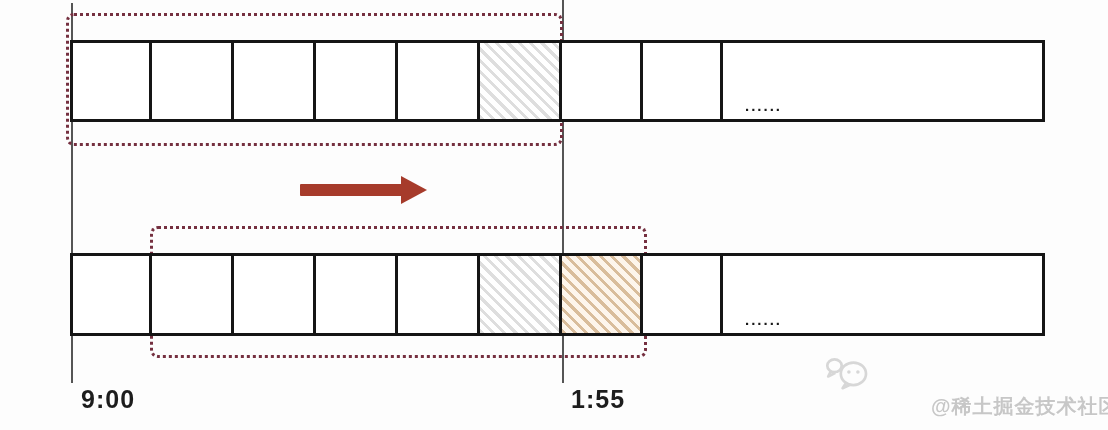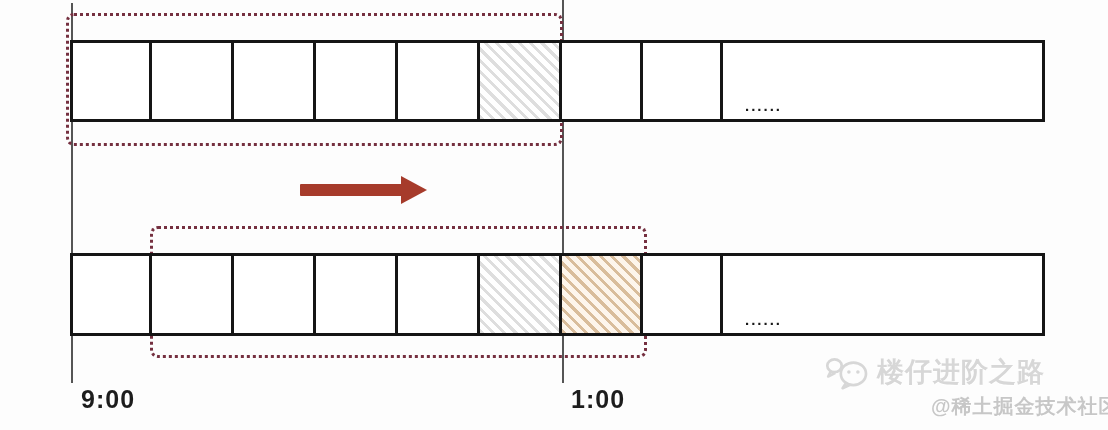--- a/index.html
+++ b/index.html
@@ -132,31 +132,30 @@
       <div class="cell divided" style="left: 325px; width: 82px;"></div>
       <div class="cell divided hatch_gray" style="left: 407px; width: 82px;"></div>
       <div class="cell divided hatch_brown" style="left: 489px; width: 81px;"></div>
       <div class="cell divided" style="left: 570px; width: 80px;"></div>
       <div class="cell" style="left: 650px; width: 319px;">
         <span class="dots">......</span>
       </div>
     </div>
 
   <div id="label-start" class="time-label">9:00</div>
-  <div id="label-end" class="time-label">1:00</div>
+  <div id="label-end" class="time-label">1:55</div>
 
   <div id="watermark-primary">
     <svg width="48" height="36" viewBox="0 0 52 40" aria-hidden="true">
       <g fill="none" stroke="#d7d7d7" stroke-width="3">
         <ellipse cx="11" cy="13" rx="8" ry="7"></ellipse>
         <path d="M7 19 L4 25 L12 21" stroke-linejoin="round"></path>
         <ellipse cx="32" cy="22" rx="14" ry="12.5" fill="#fdfdfd"></ellipse>
         <path d="M24 32 L20 38 L29 34" stroke-linejoin="round"></path>
       </g>
       <circle cx="27" cy="20" r="2" fill="#d7d7d7"></circle>
       <circle cx="37" cy="20" r="2" fill="#d7d7d7"></circle>
     </svg>
-    <span>楼仔进阶之路</span>
   </div>
 
   <div id="watermark-secondary">@稀土掘金技术社区</div>
 
 </div>
 
 </body></html>

